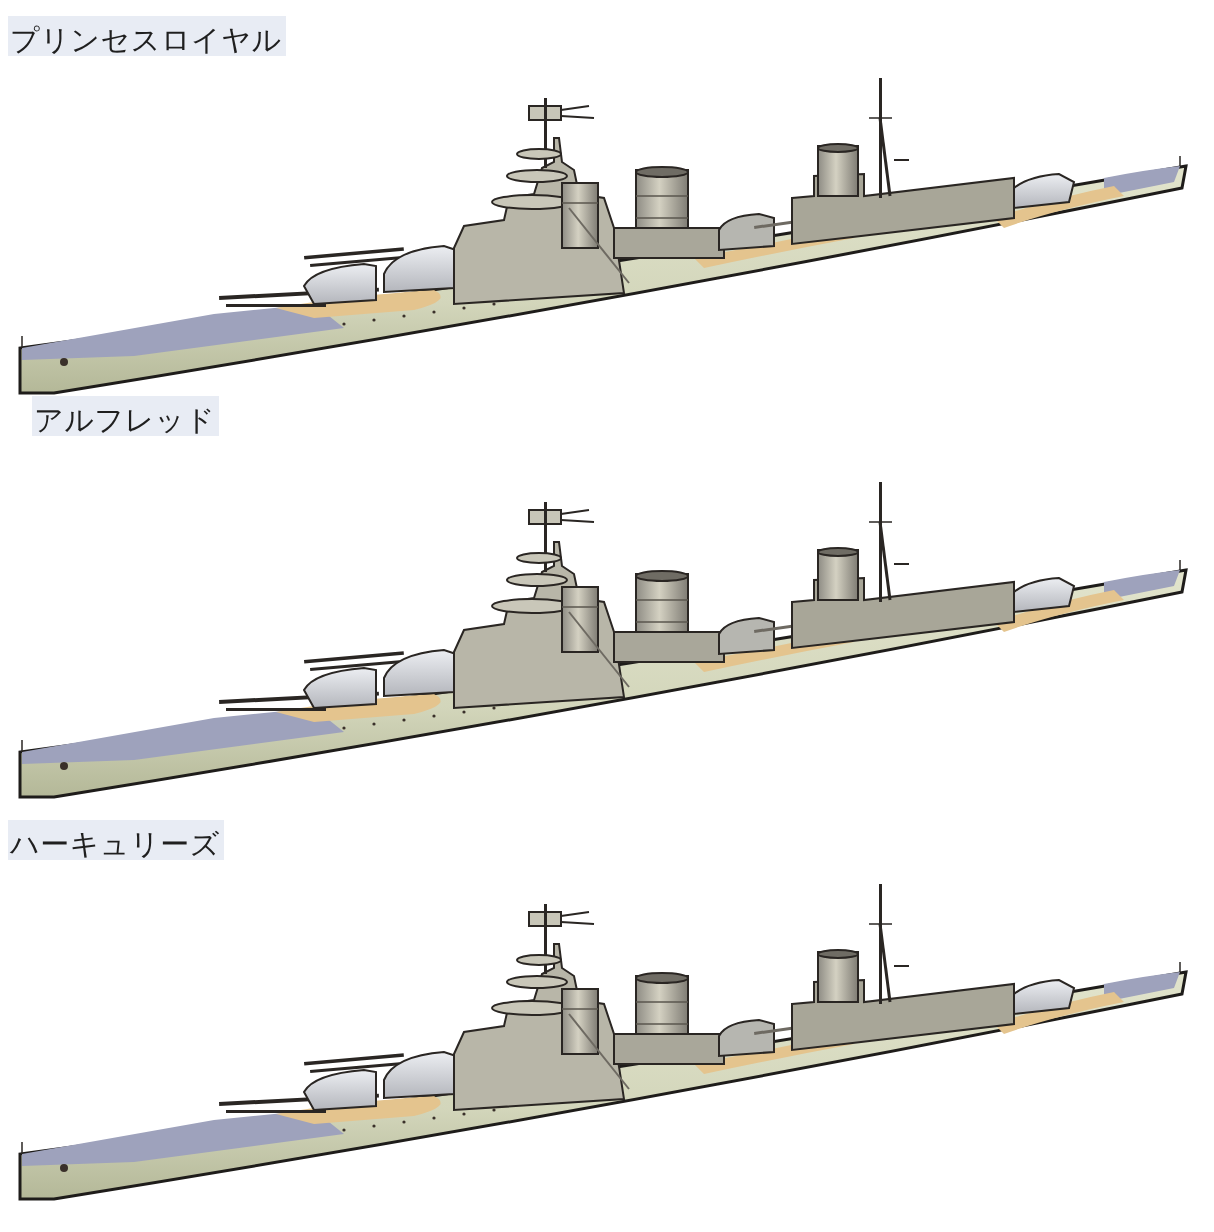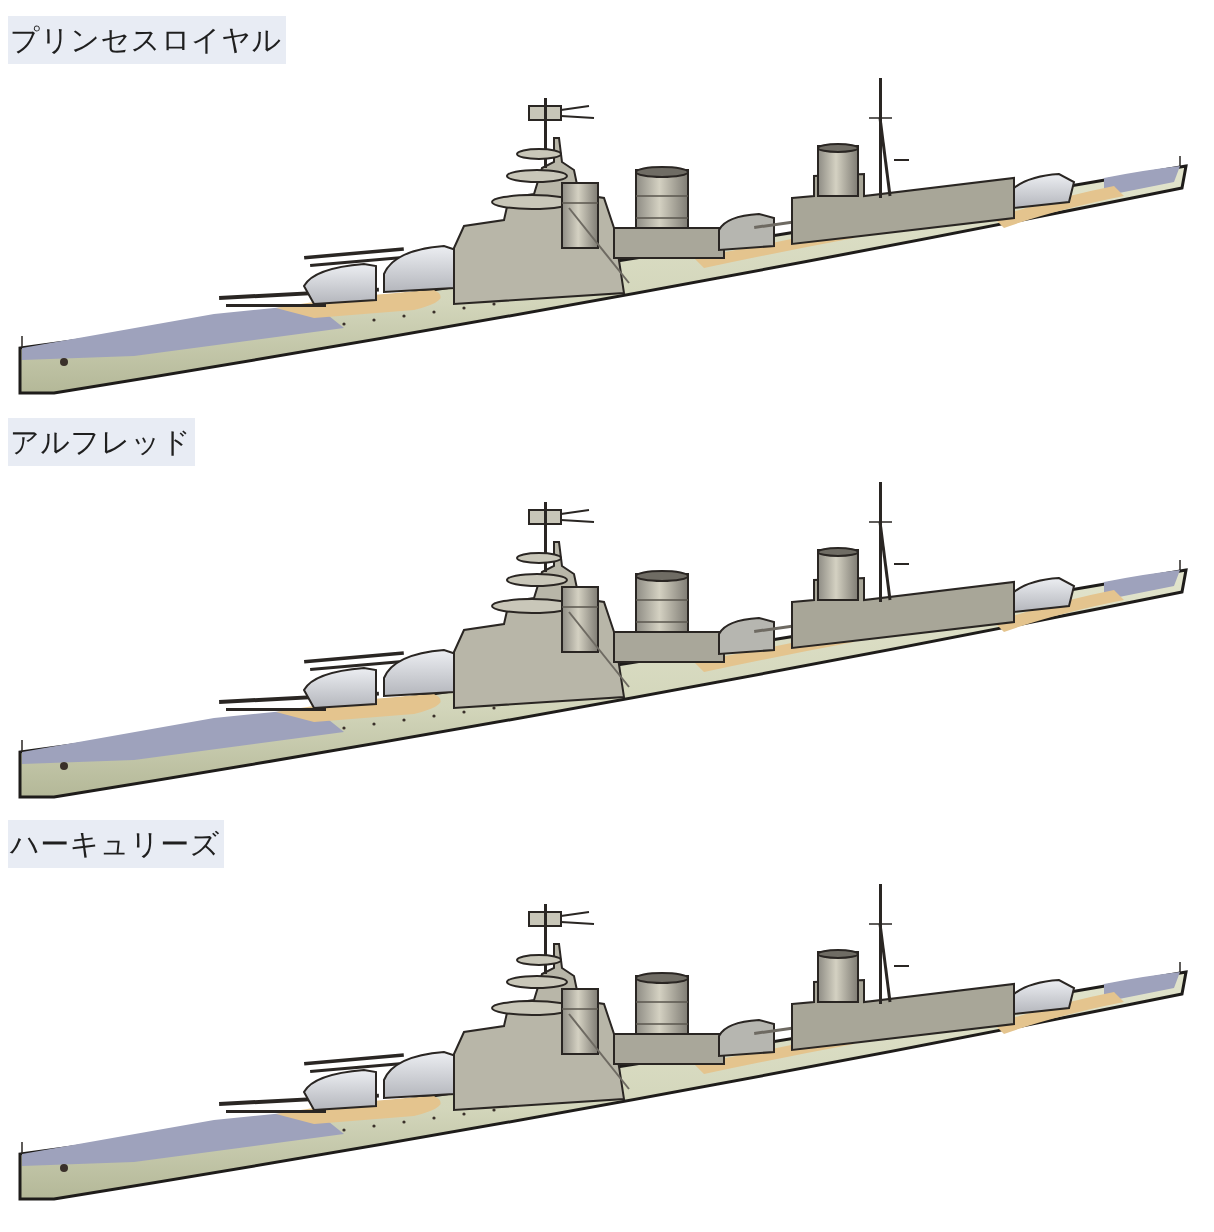--- a/index.html
+++ b/index.html
@@ -1,19 +1,19 @@
 <!DOCTYPE html>
 <html><head>
   <meta charset="utf-8">
   <style>
     html, body { margin: 0; padding: 0; background: #ffffff; }
     body { width: 1214px; height: 1232px; position: relative; overflow: hidden;
            font-family: "DejaVu Sans", "Liberation Sans", sans-serif; }
     .entry { position: absolute; left: 0; width: 1214px; }
-    .label { position: absolute; left: 8px; height: 48px; line-height: 48px;
+    .label { position: absolute; left: 8px; height: 40px; line-height: 48px;
              background: #e8ecf4; color: #1f1f1f; font-size: 29px; padding: 0 4px 0 2px;
              white-space: nowrap; letter-spacing: 0.5px; }
     .ship { position: absolute; left: 14px; width: 1176px; height: 330px; }
     .ship svg { width: 100%; height: 100%; display: block; }
   </style>
 </head>
 <body>
 
 <svg width="0" height="0" style="position:absolute">
   <defs>
@@ -103,21 +103,21 @@
 <div class="entry" style="top:0;">
   <div class="label" style="top:16px;">プリンセスロイヤル</div>
   <div class="ship" style="top:78px;">
     <svg viewBox="0 0 1176 330">
         <use href="#shipArt"></use>
       </svg>
   </div>
 </div>
 
 <div class="entry" style="top:0;">
-  <div class="label" style="top:418px;">アルフレッド</div>
+  <div class="label" style="top:396px;margin-left:24px;">アルフレッド</div>
   <div class="ship" style="top:482px;">
     <svg viewBox="0 0 1176 330">
         <use href="#shipArt"></use>
       </svg>
   </div>
 </div>
 
 <div class="entry" style="top:0;">
   <div class="label" style="top:820px;text-align:right;">ハーキュリーズ</div>
   <div class="ship" style="top:884px;">

